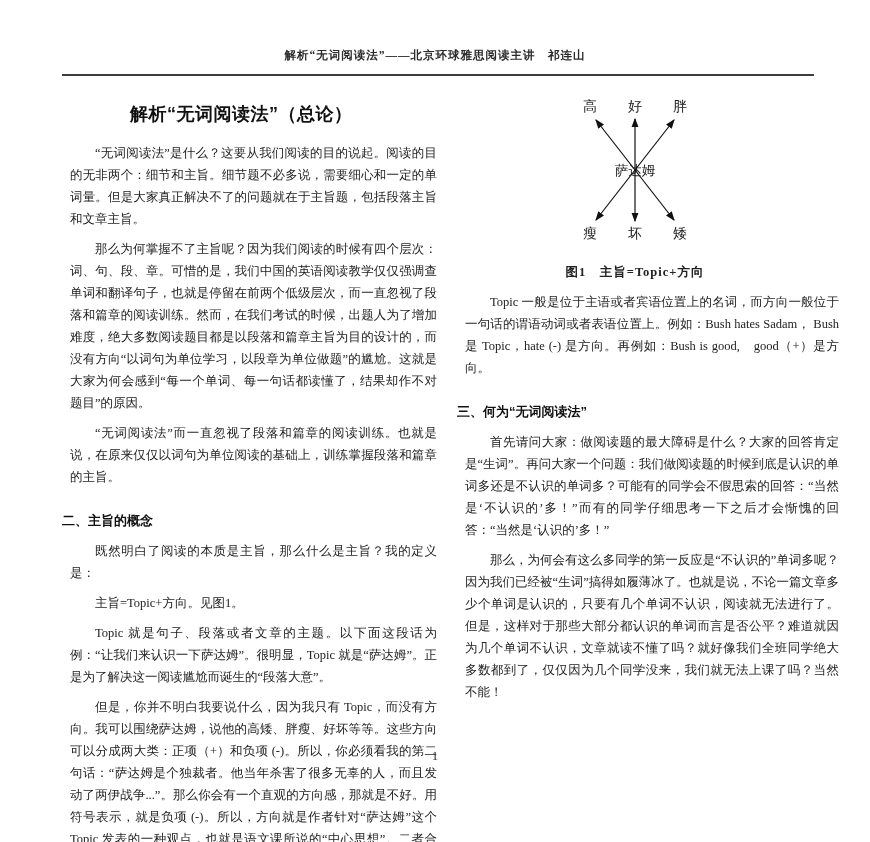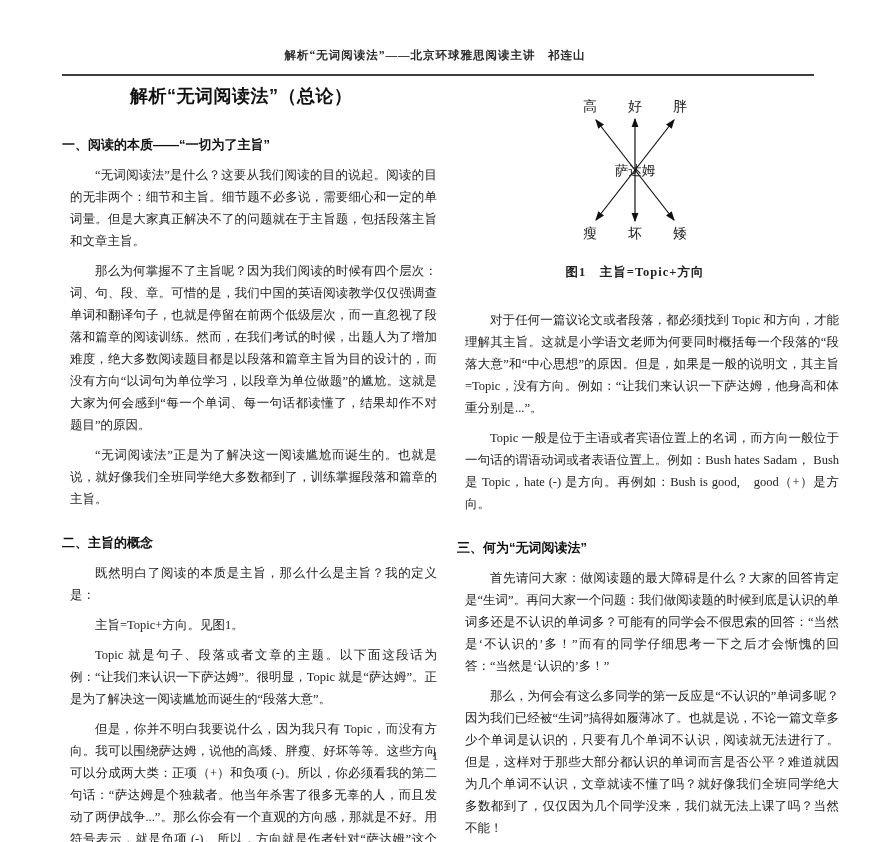--- a/index.html
+++ b/index.html
@@ -8,21 +8,21 @@
     color:#1c1c1c;font-family:"Liberation Serif", serif;overflow:hidden;
   }
   .doc-header{
     position:absolute;top:48px;left:0;width:100%;text-align:center;
     font-size:11.5px;font-weight:bold;letter-spacing:1px;color:#2a2a2a;
   }
   .header-rule{
     position:absolute;top:74px;left:62px;width:752px;height:2px;background:#3d3d3d;
   }
   .doc-title{
-    position:absolute;top:84px;left:130px;
+    position:absolute;top:102px;left:130px;
     font-family:"Liberation Sans", sans-serif;
     font-size:18px;font-weight:bold;color:#111;letter-spacing:0.5px;
   }
   .col{
     position:absolute;font-size:12.5px;line-height:22px;text-align:justify;
     text-justify:inter-ideograph;color:#222;
   }
   .col-left{left:62px;top:134px;width:383px;}
   .col-right{left:457px;top:95px;width:390px;}
   .sec-heading{
@@ -51,24 +51,23 @@
 <body>
 
 <div class="page">
 
   <div class="doc-header">解析“无词阅读法”——北京环球雅思阅读主讲　祁连山</div>
   <div class="header-rule"></div>
 
   <div class="doc-title">解析“无词阅读法”（总论）</div>
 
   <div class="col col-left">
-    <h3 class="sec-heading">一、阅读的本质——“一切为了主旨”</h3>
     <p>“无词阅读法”是什么？这要从我们阅读的目的说起。阅读的目的无非两个：细节和主旨。细节题不必多说，需要细心和一定的单词量。但是大家真正解决不了的问题就在于主旨题，包括段落主旨和文章主旨。</p>
     <p>那么为何掌握不了主旨呢？因为我们阅读的时候有四个层次：词、句、段、章。可惜的是，我们中国的英语阅读教学仅仅强调查单词和翻译句子，也就是停留在前两个低级层次，而一直忽视了段落和篇章的阅读训练。然而，在我们考试的时候，出题人为了增加难度，绝大多数阅读题目都是以段落和篇章主旨为目的设计的，而没有方向“以词句为单位学习，以段章为单位做题”的尴尬。这就是大家为何会感到“每一个单词、每一句话都读懂了，结果却作不对题目”的原因。</p>
-    <p>“无词阅读法”正是为了解决这一阅读尴尬而诞生的。也就是说，就好像我们全班同学绝大多数都到了，训练掌握段落和篇章的主旨。</p>
+    <p>“无词阅读法”而一直忽视了段落和篇章的阅读训练。也就是说，在原来仅仅以词句为单位阅读的基础上，训练掌握段落和篇章的主旨。</p>
     <h3 class="sec-heading sec-gap">二、主旨的概念</h3>
     <p>既然明白了阅读的本质是主旨，那么什么是主旨？我的定义是：</p>
     <p>主旨=Topic+方向。见图1。</p>
     <p>Topic 就是句子、段落或者文章的主题。以下面这段话为例：“让我们来认识一下萨达姆”。很明显，Topic 就是“萨达姆”。正是为了解决这一阅读尴尬而诞生的“段落大意”。</p>
     <p>但是，你并不明白我要说什么，因为我只有 Topic，而没有方向。我可以围绕萨达姆，说他的高矮、胖瘦、好坏等等。这些方向可以分成两大类：正项（+）和负项 (-)。所以，你必须看我的第二句话：“萨达姆是个独裁者。他当年杀害了很多无辜的人，而且发动了两伊战争...”。那么你会有一个直观的方向感，那就是不好。用符号表示，就是负项 (-)。所以，方向就是作者针对“萨达姆”这个 Topic 发表的一种观点，也就是语文课所说的“中心思想”。二者合而为一，主旨就是“萨达姆这人不咋地”。</p>
   </div>
 
   <div class="col col-right">
 
     <div class="figure">
@@ -88,21 +87,20 @@
         <line x1="75" y1="75" x2="114" y2="25" stroke="#111" stroke-width="1.2" marker-end="url(#ah)"></line>
         <line x1="75" y1="75" x2="36" y2="125" stroke="#111" stroke-width="1.2" marker-end="url(#ah)"></line>
         <line x1="75" y1="75" x2="114" y2="125" stroke="#111" stroke-width="1.2" marker-end="url(#ah)"></line>
         <text class="fig-label" x="30" y="143" text-anchor="middle">瘦</text>
         <text class="fig-label" x="75" y="143" text-anchor="middle">坏</text>
         <text class="fig-label" x="120" y="143" text-anchor="middle">矮</text>
       </svg>
       <div class="fig-caption">图1　主旨=Topic+方向</div>
     </div>
 
-    <p class="first-para">对于任何一篇议论文或者段落，都必须找到 Topic 和方向，才能理解其主旨。这就是小学语文老师为何要同时概括每一个段落的“段落大意”和“中心思想”的原因。但是，如果是一般的说明文，其主旨=Topic，没有方向。例如：“让我们来认识一下萨达姆，他身高和体重分别是...”。</p>
     <p>Topic 一般是位于主语或者宾语位置上的名词，而方向一般位于一句话的谓语动词或者表语位置上。例如：Bush hates Sadam， Bush 是 Topic，hate (-) 是方向。再例如：Bush is good,　good（+）是方向。</p>
     <h3 class="sec-heading sec-gap">三、何为“无词阅读法”</h3>
     <p>首先请问大家：做阅读题的最大障碍是什么？大家的回答肯定是“生词”。再问大家一个问题：我们做阅读题的时候到底是认识的单词多还是不认识的单词多？可能有的同学会不假思索的回答：“当然是‘不认识的’多！”而有的同学仔细思考一下之后才会惭愧的回答：“当然是‘认识的’多！”</p>
     <p>那么，为何会有这么多同学的第一反应是“不认识的”单词多呢？因为我们已经被“生词”搞得如履薄冰了。也就是说，不论一篇文章多少个单词是认识的，只要有几个单词不认识，阅读就无法进行了。但是，这样对于那些大部分都认识的单词而言是否公平？难道就因为几个单词不认识，文章就读不懂了吗？就好像我们全班同学绝大多数都到了，仅仅因为几个同学没来，我们就无法上课了吗？当然不能！</p>
   </div>
 
   <div class="page-number">1</div>
 
 </div>
 

